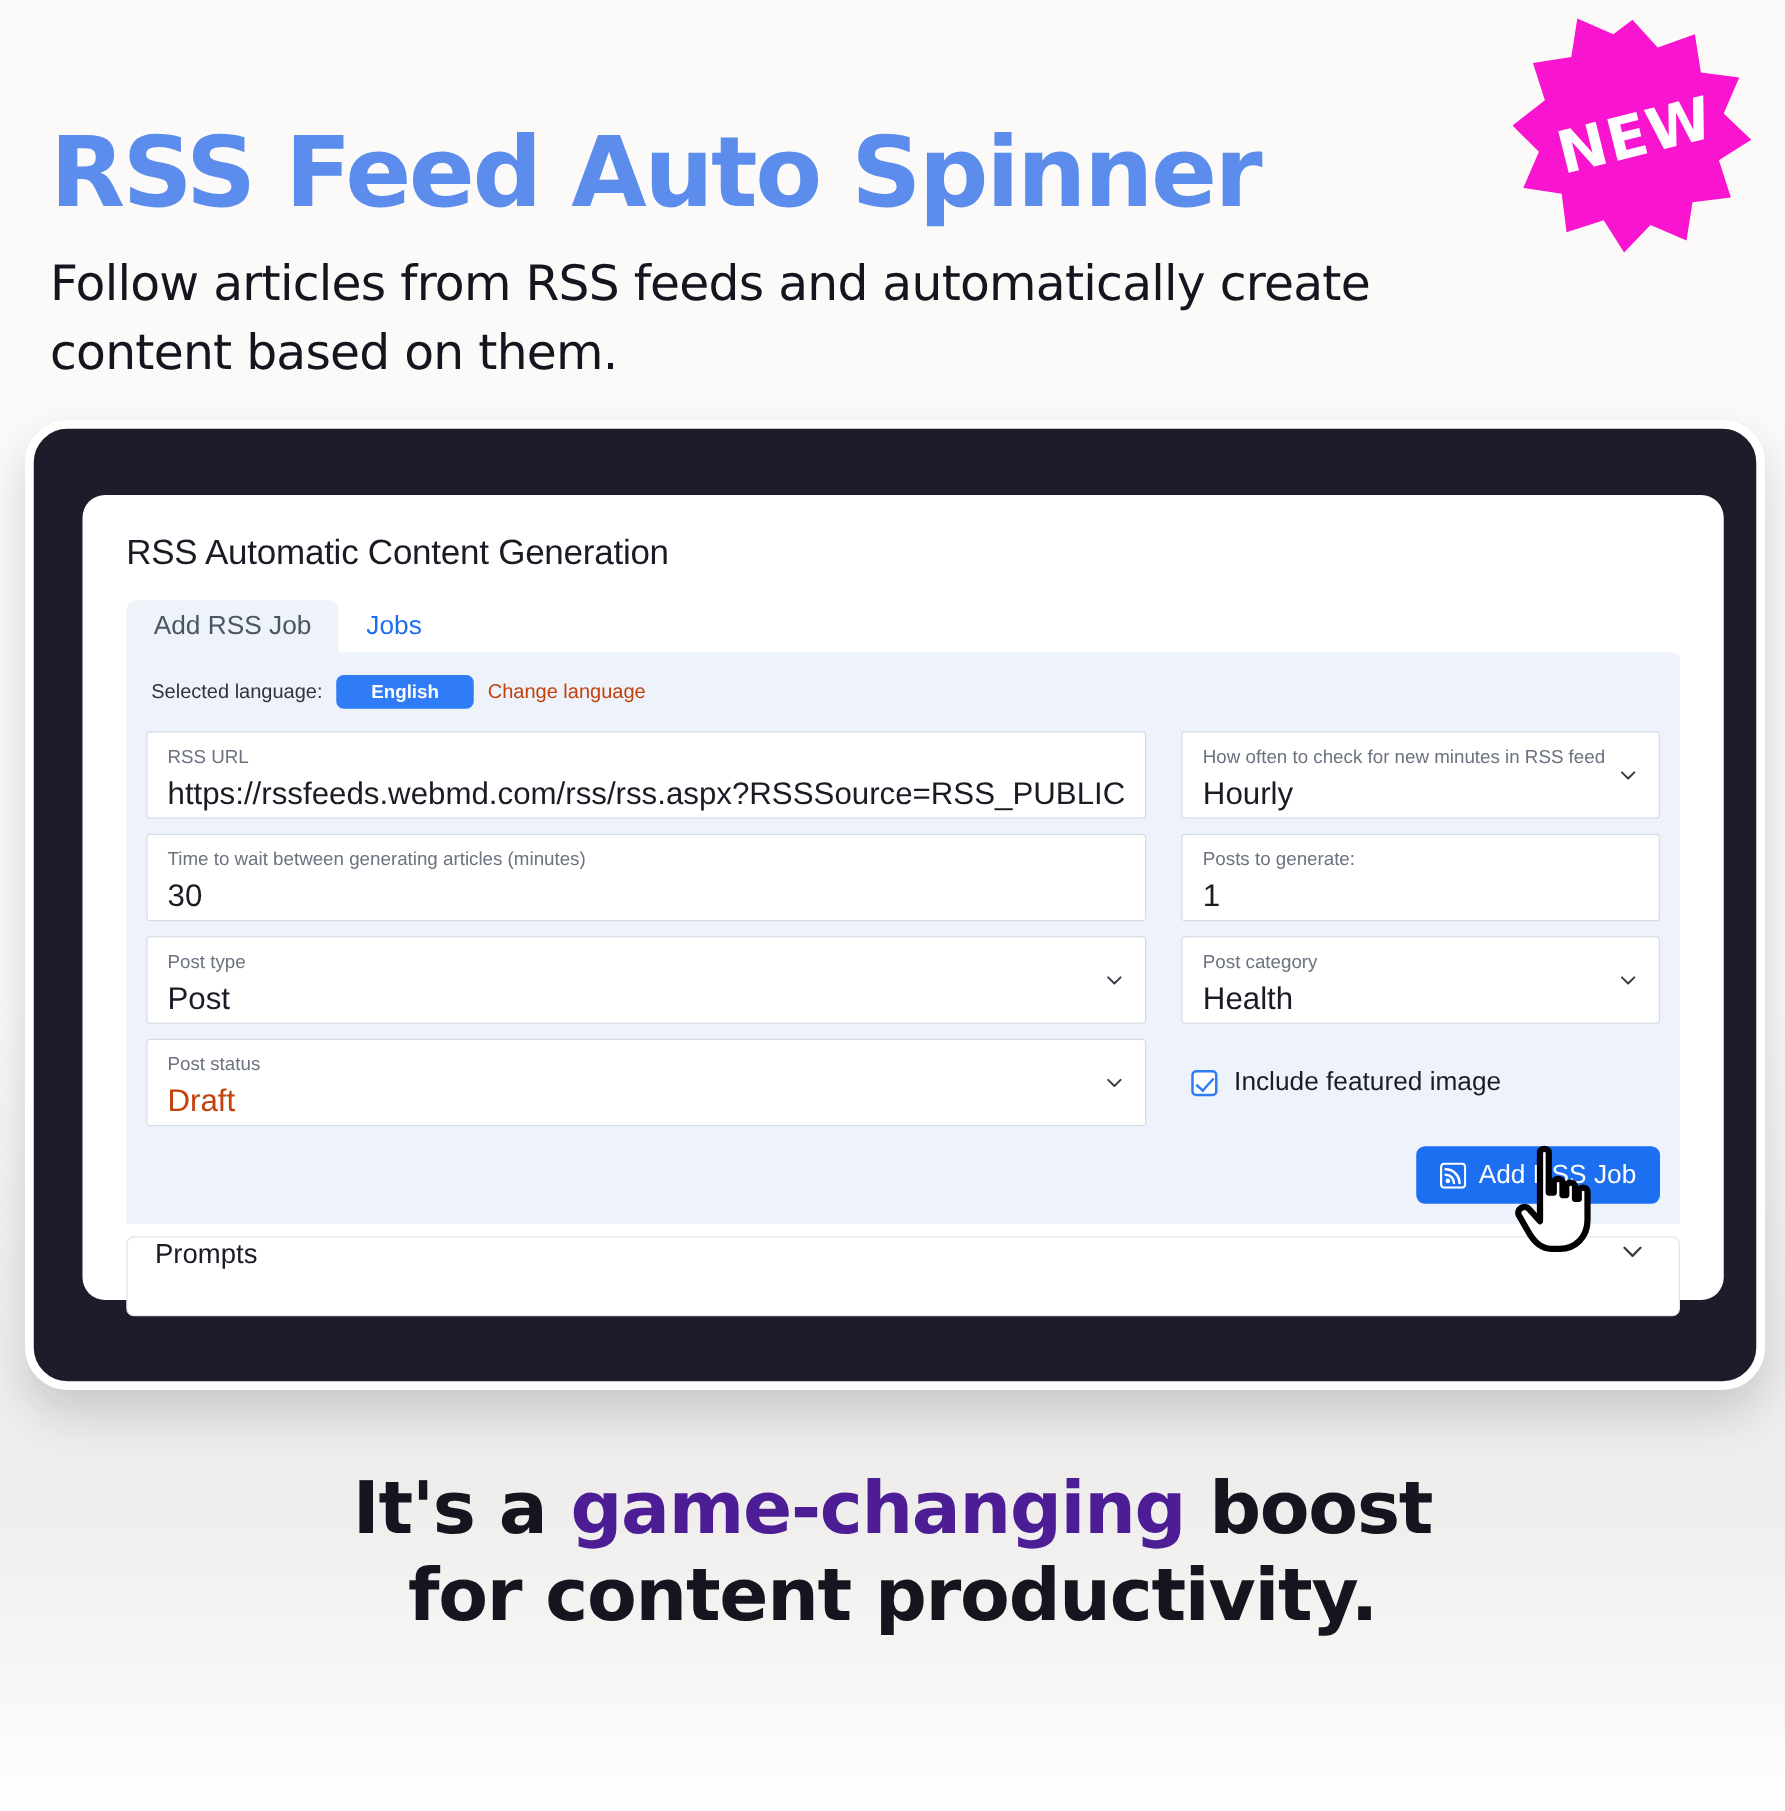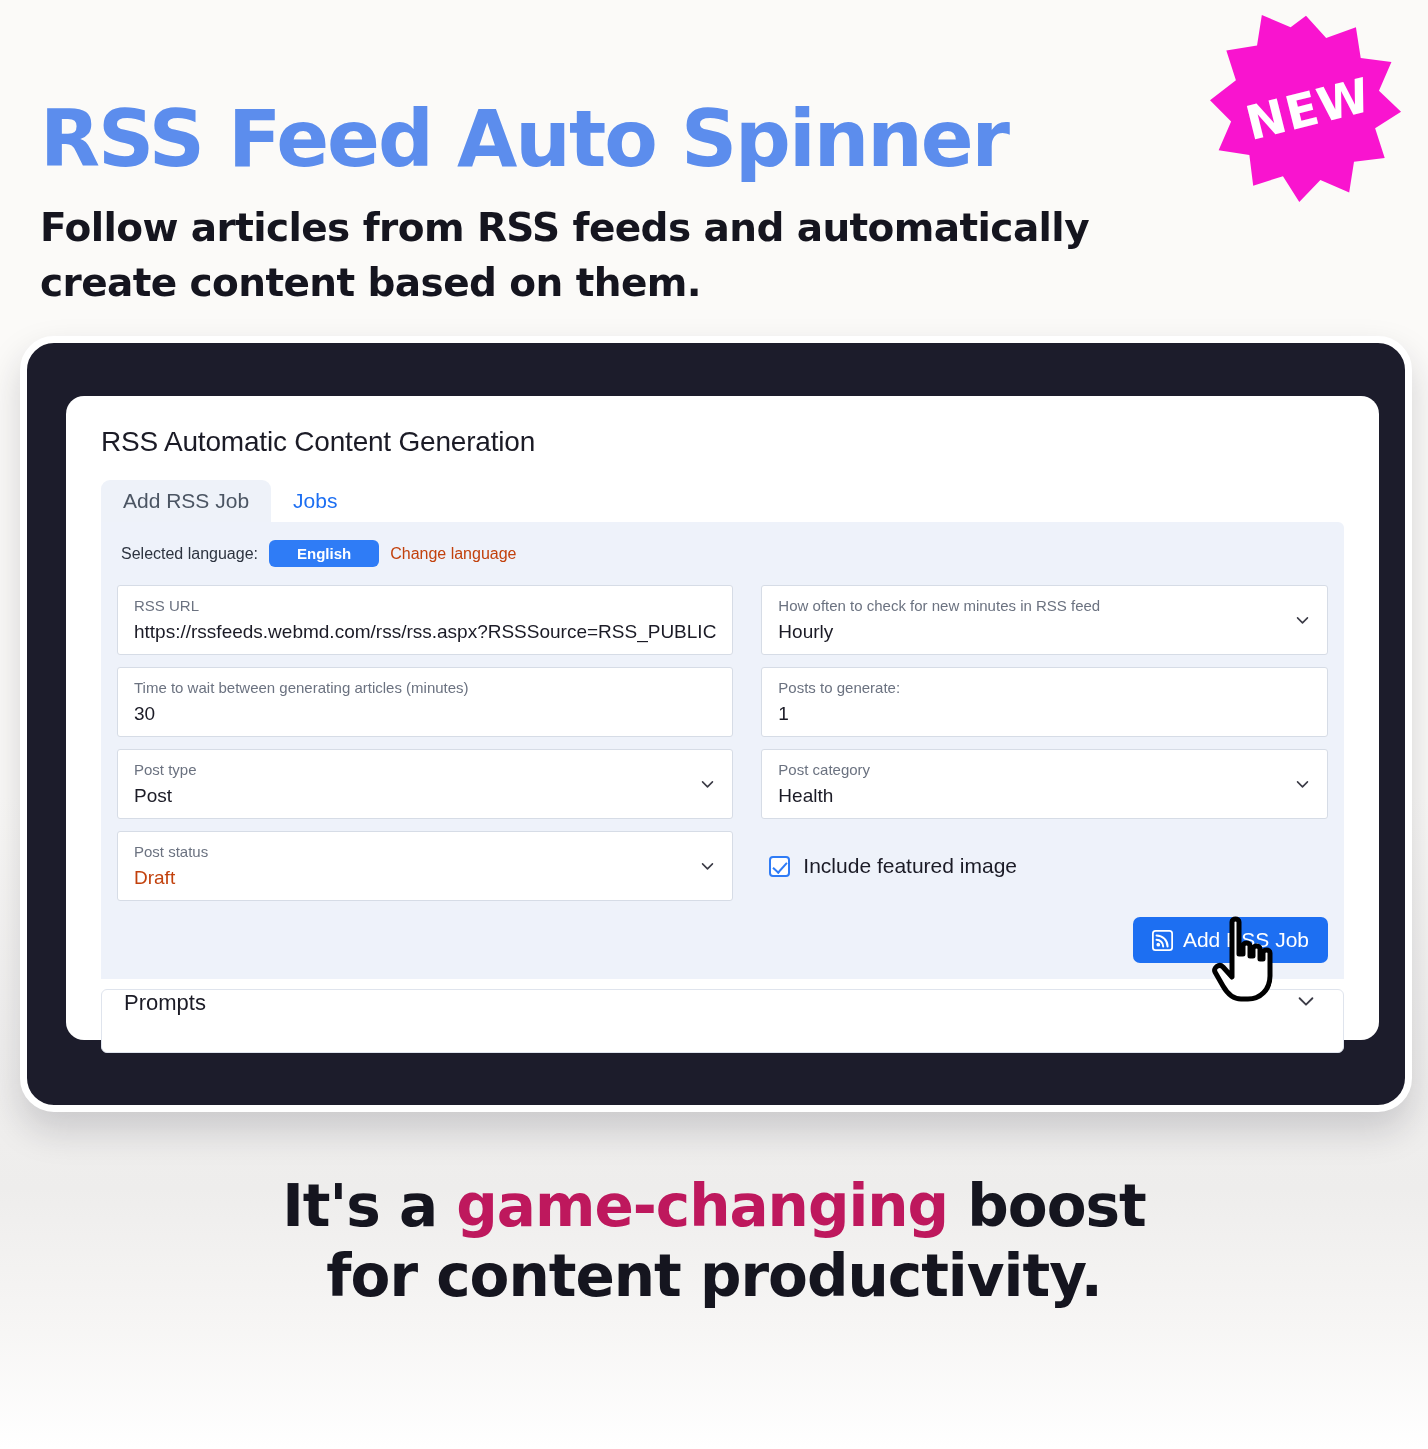--- a/index.html
+++ b/index.html
@@ -22,21 +22,21 @@
     font-size: 78px;
     letter-spacing: -2px;
     color: #5c8ded;
     line-height: 1;
     padding-top: 100px;
     white-space: nowrap;
   }
 
   .hero-sub {
     font-family: "DejaVu Sans", sans-serif;
-    font-weight: bold;
+    font-weight: normal;
     font-size: 39px;
     line-height: 1.42;
     color: #15151f;
     letter-spacing: -0.6px;
     margin-top: 22px;
     max-width: 1110px;
   }
 
   
   .new-badge {
@@ -154,21 +154,21 @@
     height: 70px;
     padding: 11px 16px 0 16px;
     position: relative;
   }
   .field .f-label {
     font-size: 15px;
     color: #6b7280;
     line-height: 1.25;
   }
   .field .f-value {
-    font-size: 19px;
+    font-size: 25px;
     color: #1b1b26;
     margin-top: 5px;
     white-space: nowrap;
     overflow: hidden;
   }
   .field .f-value.link { color: #c2410c; }
 
   .chev {
     position: absolute;
     right: 16px;
@@ -259,21 +259,21 @@
     left: 0; right: 0;
     top: 1172px;
     text-align: center;
     font-family: "DejaVu Sans", sans-serif;
     font-weight: bold;
     font-size: 58px;
     line-height: 1.2;
     color: #15151f;
     letter-spacing: -1px;
   }
-  .tagline .hl { color: #be185d; }
+  .tagline .hl { color: #4c1d95; }
 </style>
 </head>
 <body>
 
 <div class="hero">
   <h1 class="hero-title">RSS Feed Auto Spinner</h1>
   <p class="hero-sub">Follow articles from RSS feeds and automatically create content based on them.</p>
 
   <div class="new-badge">
     <svg viewBox="0 0 200 200" aria-hidden="true">

